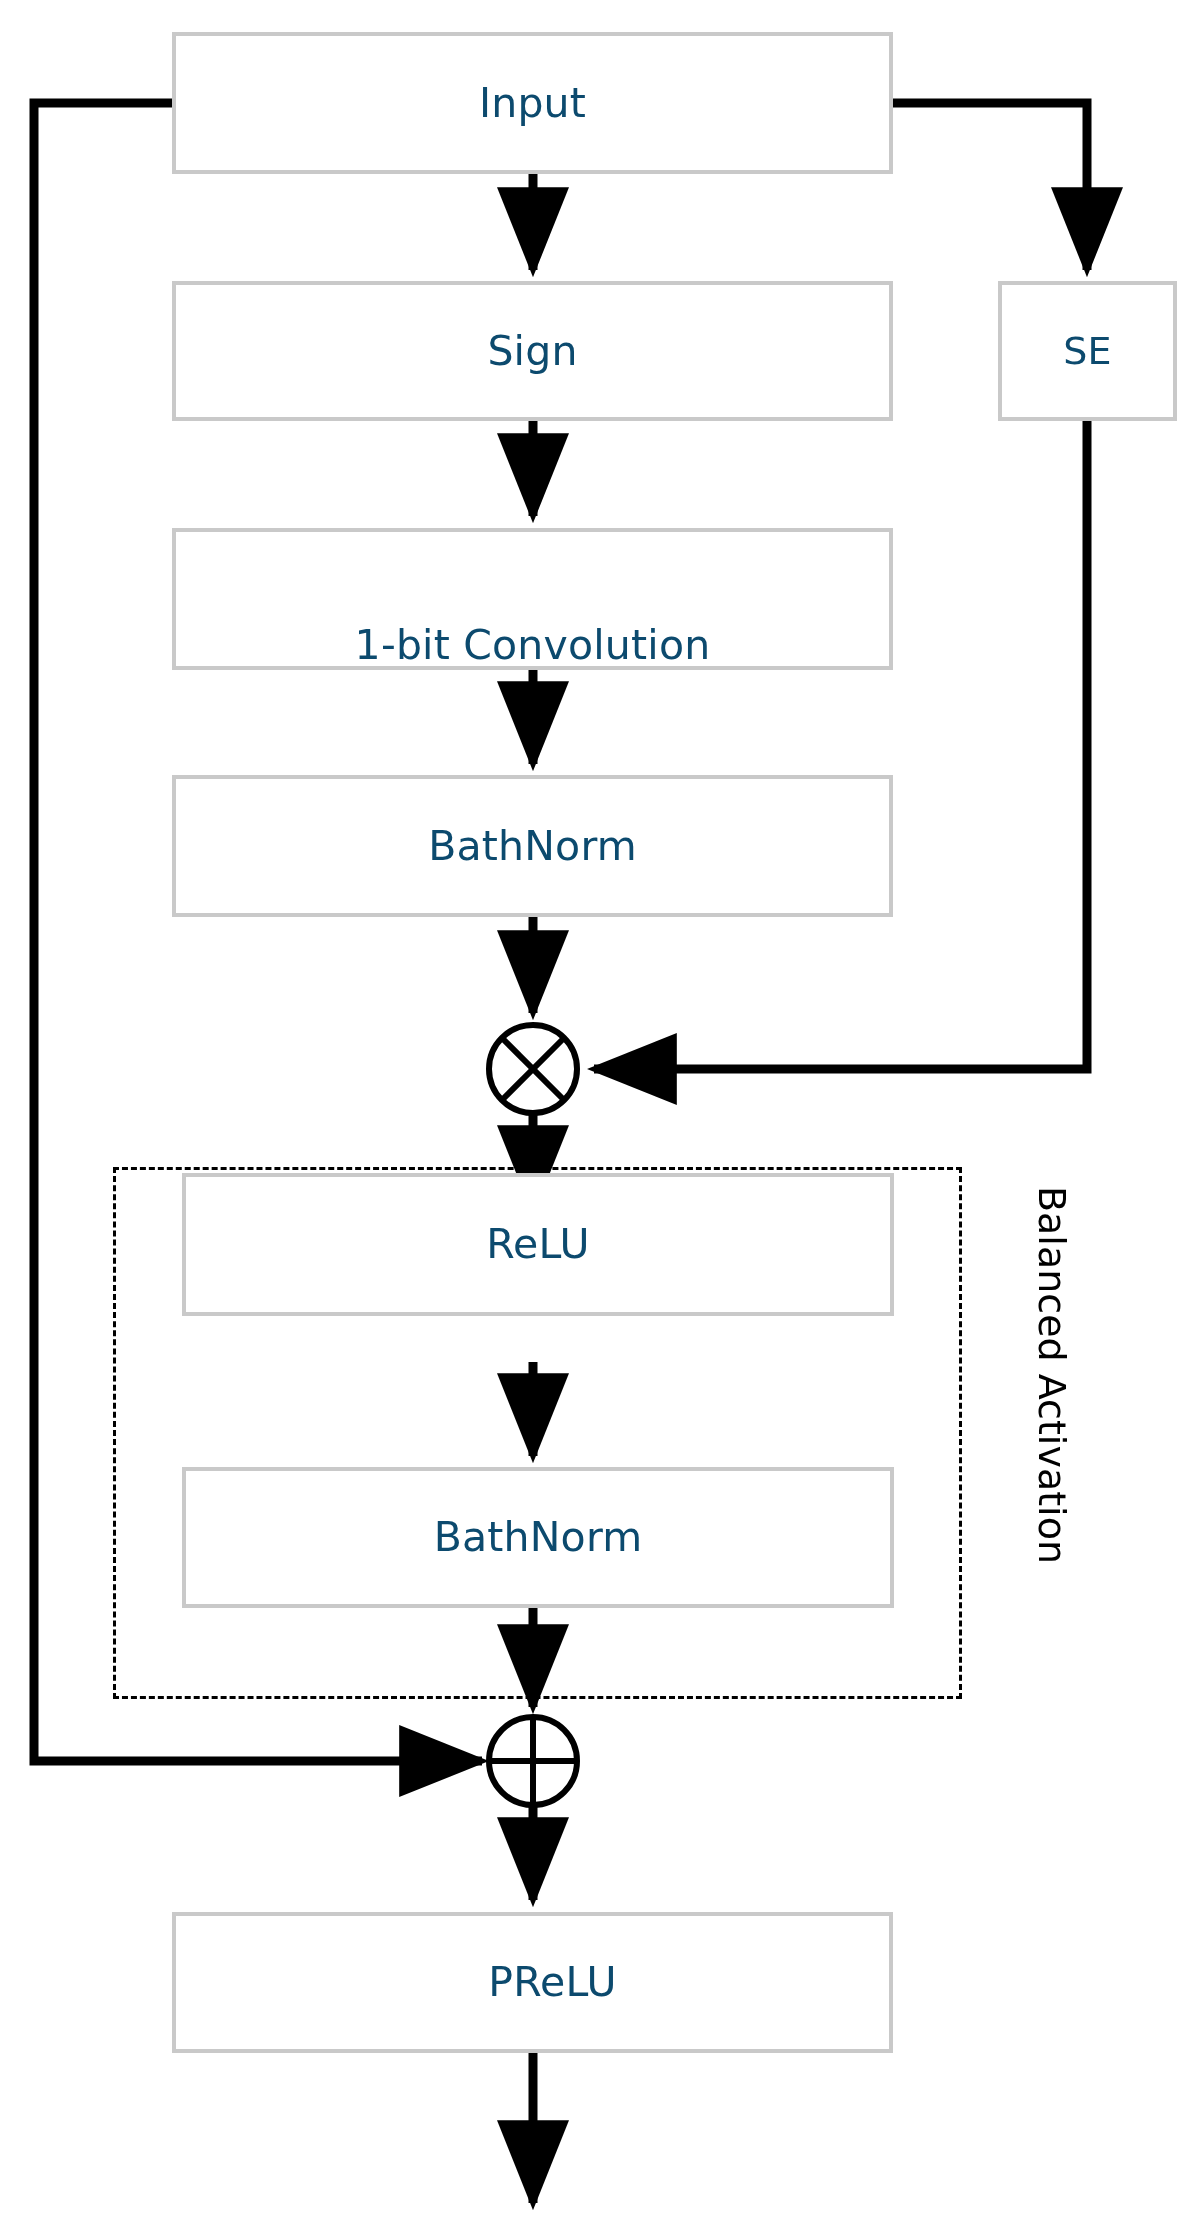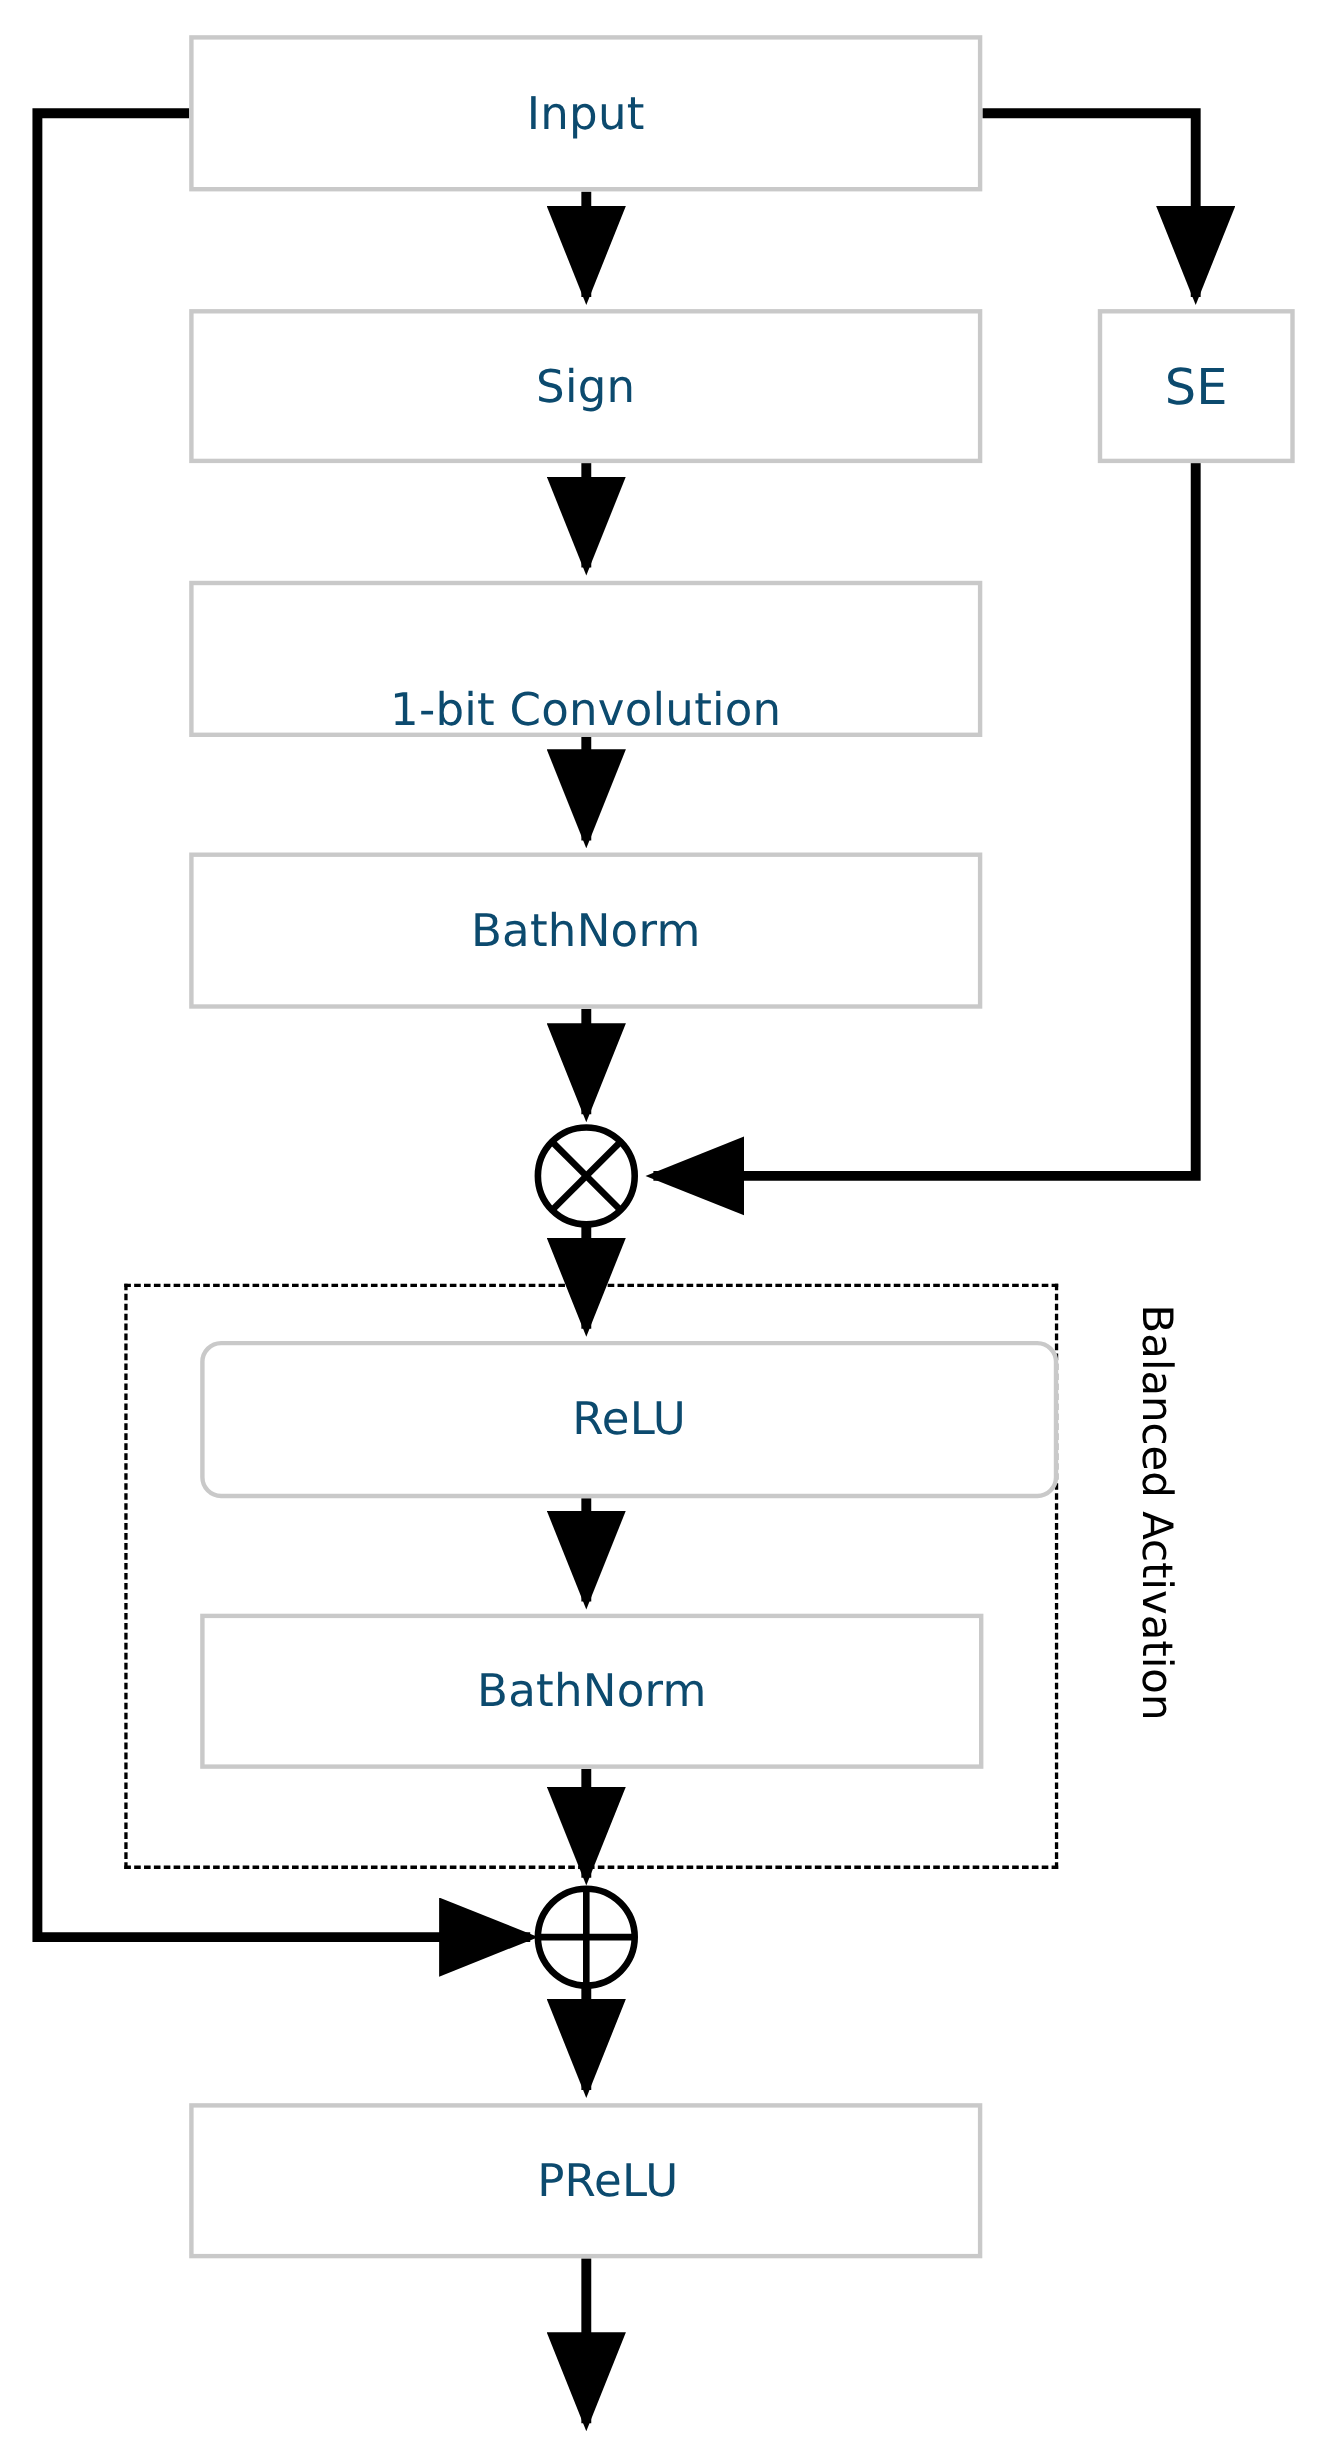--- a/index.html
+++ b/index.html
@@ -33,21 +33,21 @@
     display: flex;
     align-items: center;
     justify-content: center;
     color: #0c4a6e;
     font-size: 41px;
     line-height: 1;
     letter-spacing: 0.2px;
     white-space: nowrap;
   }
   .node-box.small {
-    font-size: 45px;
+    font-size: 38px;
   }
   .group-dashed {
     position: absolute;
     box-sizing: border-box;
     border: 3px dashed #000000;
     background: transparent;
   }
   .group-label {
     position: absolute;
     color: #000000;
@@ -144,21 +144,21 @@
   </div>
 
   <div class="node-box" style="left:172px; top:528px; width:721px; height:142px;align-items:flex-end;">
     <span>1-bit Convolution</span>
   </div>
 
   <div class="node-box" style="left:172px; top:775px; width:721px; height:142px;">
     <span>BathNorm</span>
   </div>
 
-  <div class="node-box" style="left:182px; top:1219px; width:780px; height:143px;border-radius:19px;">
+  <div class="node-box" style="left:182px; top:1173px; width:712px; height:143px;">
     <span>ReLU</span>
   </div>
 
   <div class="node-box" style="left:182px; top:1467px; width:712px; height:141px;">
     <span>BathNorm</span>
   </div>
 
   <div class="node-box" style="left:172px; top:1912px; width:721px; height:141px;padding-left:40px;">
     <span>PReLU</span>
   </div>

